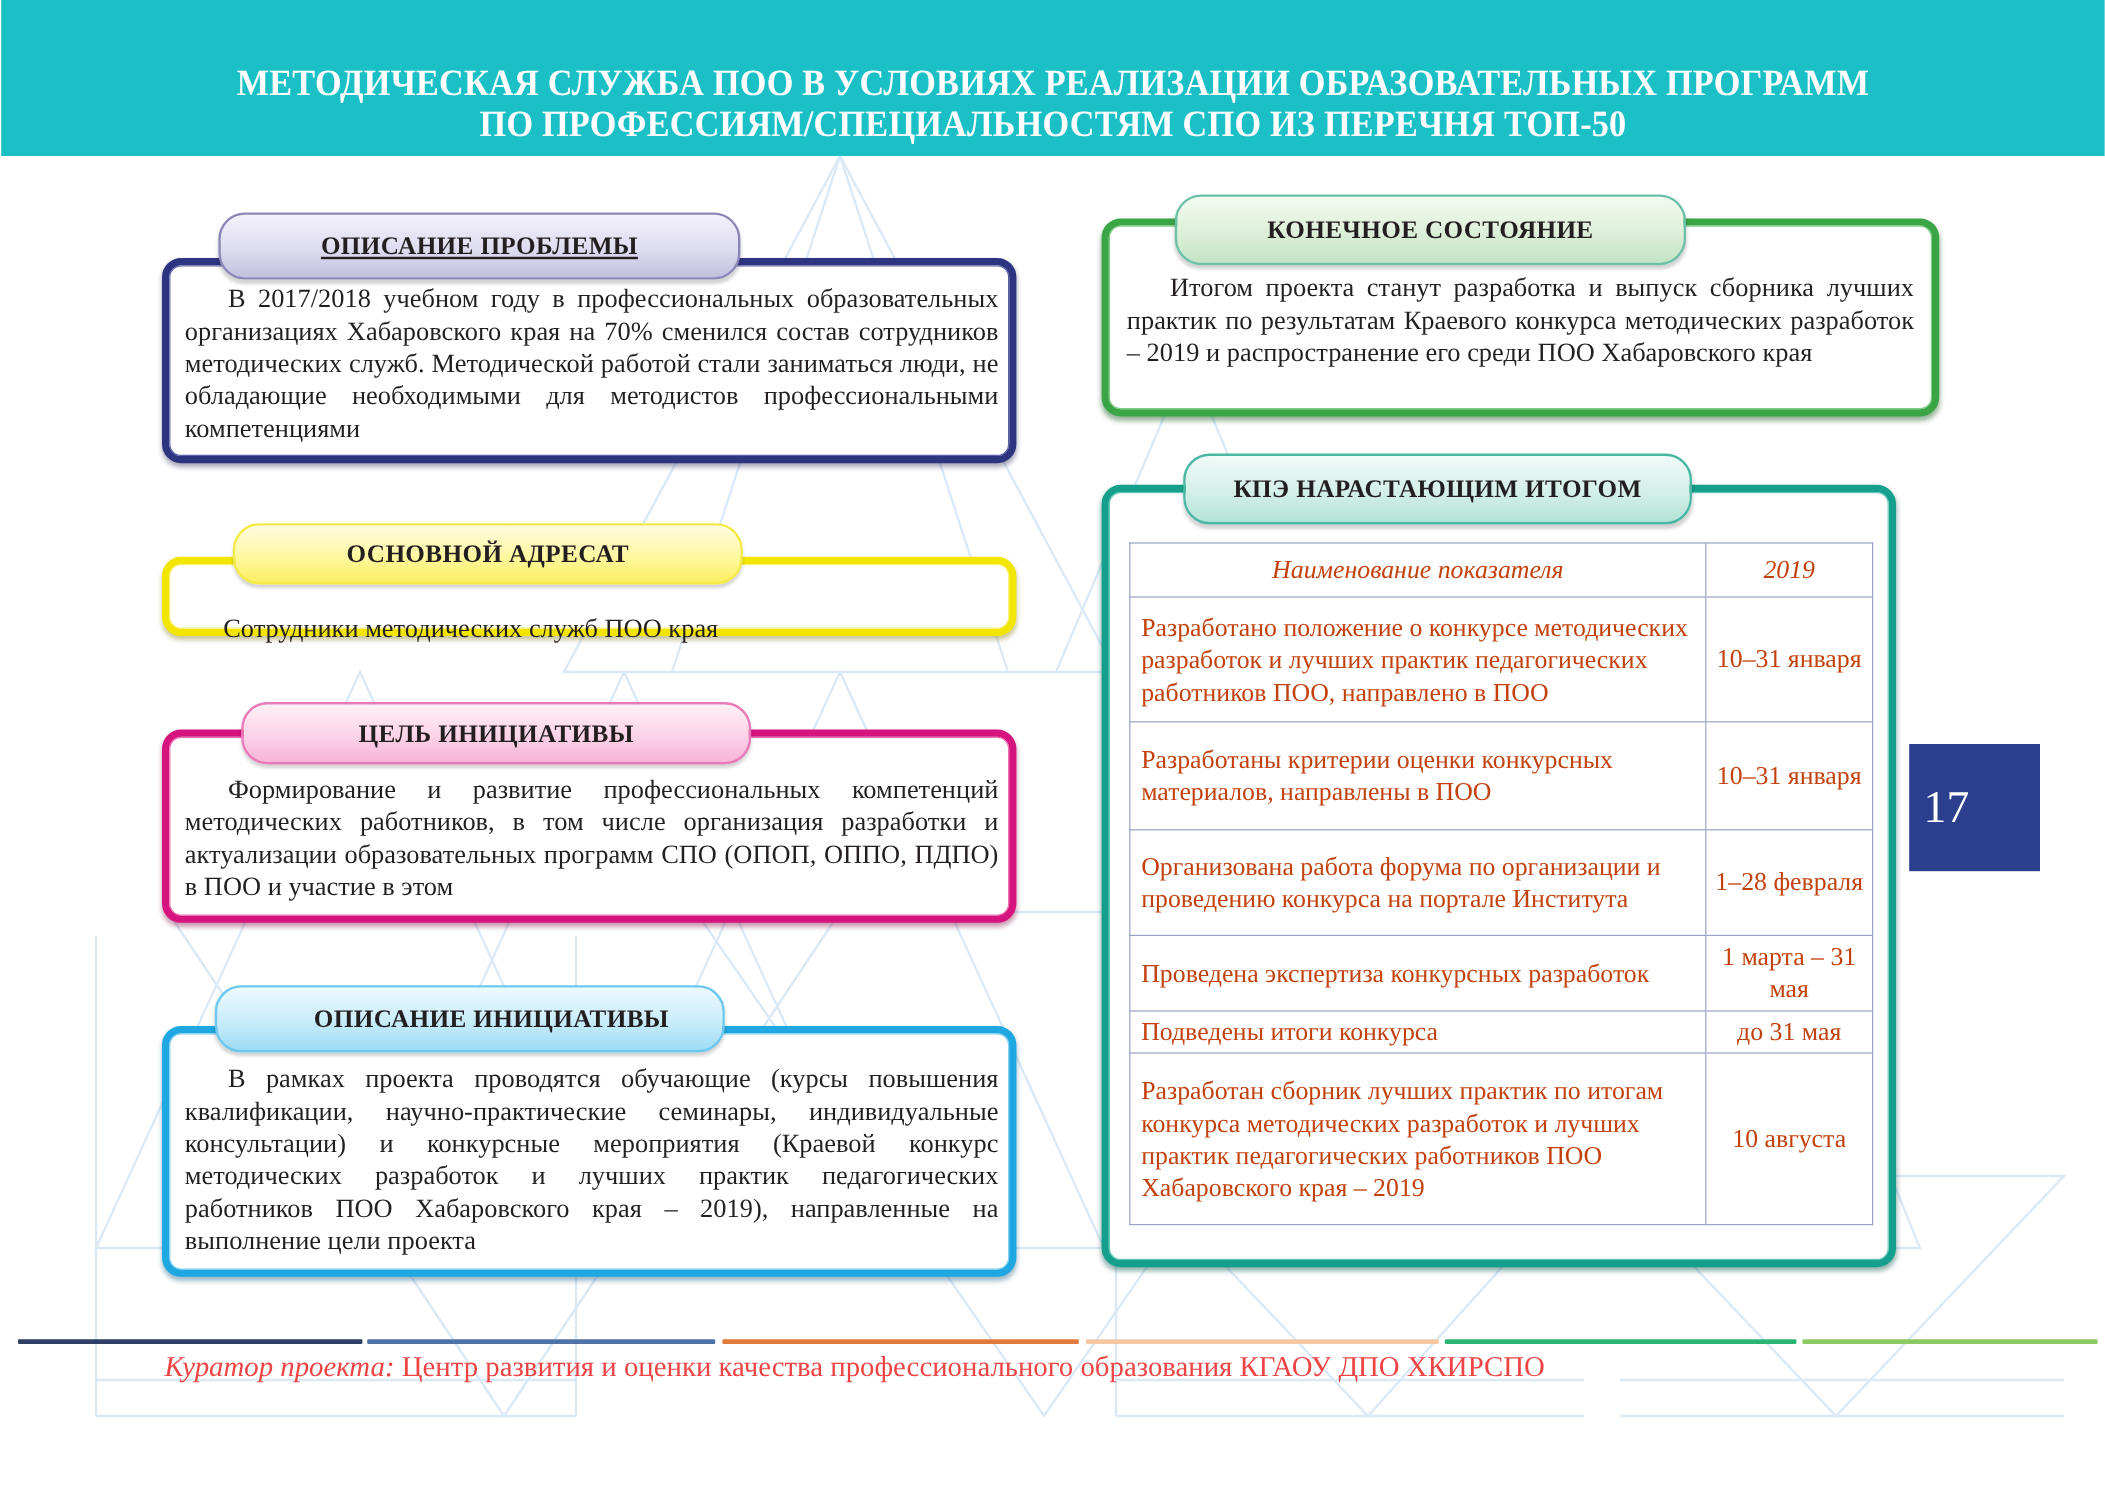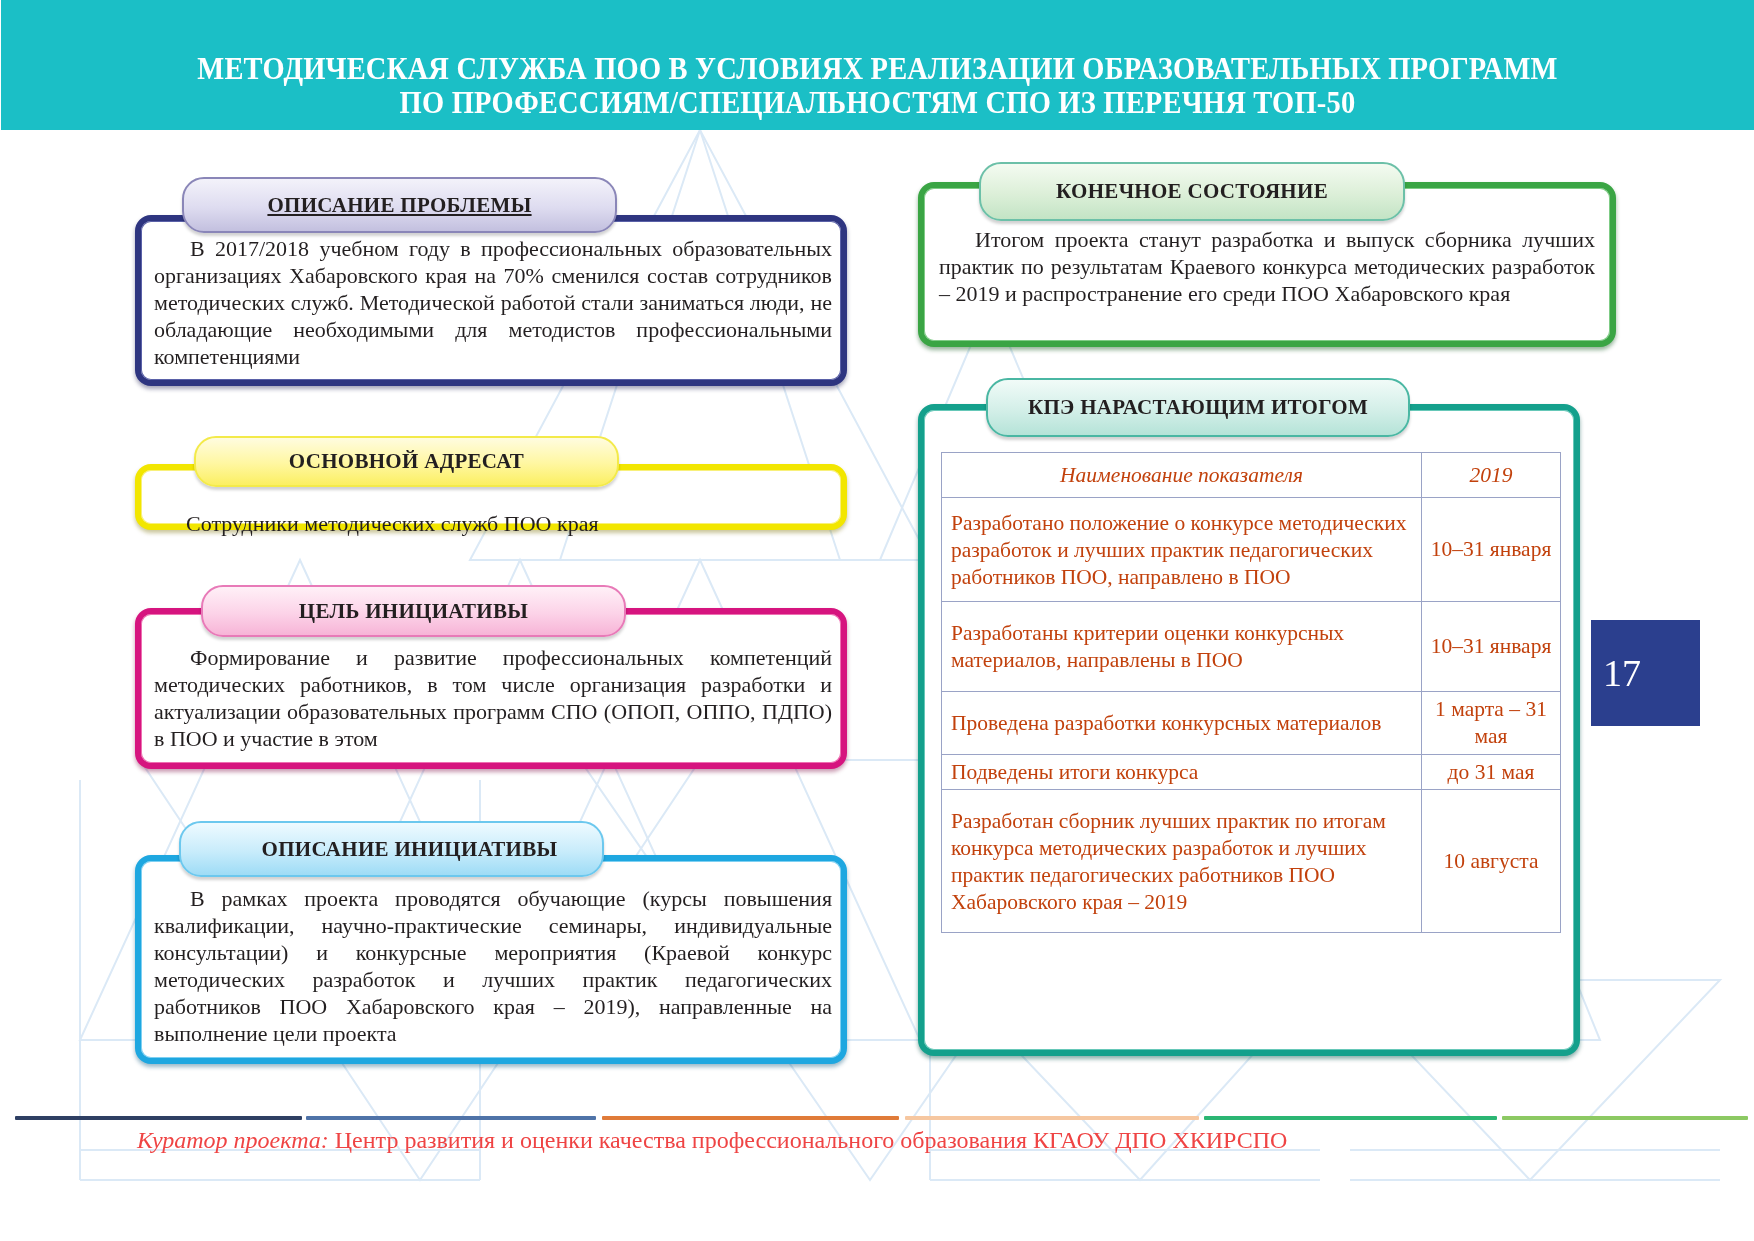--- a/index.html
+++ b/index.html
@@ -146,22 +146,26 @@
   </thead>
   <tbody>
     <tr style="height:104px;">
       <td class="name">Разработано положение о конкурсе методических разработок и лучших практик педагогических работников ПОО, направлено в ПОО</td>
       <td class="date">10–31 января</td>
     </tr>
     <tr style="height:90px;">
       <td class="name">Разработаны критерии оценки конкурсных материалов, направлены в ПОО</td>
       <td class="date">10–31 января</td>
     </tr>
+    <tr style="height:88px;">
+      <td class="name">Организована работа форума по организации и проведению конкурса на портале Института</td>
+      <td class="date">1–28 февраля</td>
+    </tr>
     <tr style="height:63px;">
-      <td class="name">Проведена разработки конкурсных материалов</td>
+      <td class="name">Проведена экспертиза конкурсных разработок</td>
       <td class="date">1 марта – 31 мая</td>
     </tr>
     <tr style="height:34px;">
       <td class="name">Подведены итоги конкурса</td>
       <td class="date">до 31 мая</td>
     </tr>
     <tr style="height:143px;">
       <td class="name">Разработан сборник лучших практик по итогам конкурса методических разработок и лучших практик педагогических работников ПОО Хабаровского края – 2019</td>
       <td class="date">10 августа</td>
     </tr>

